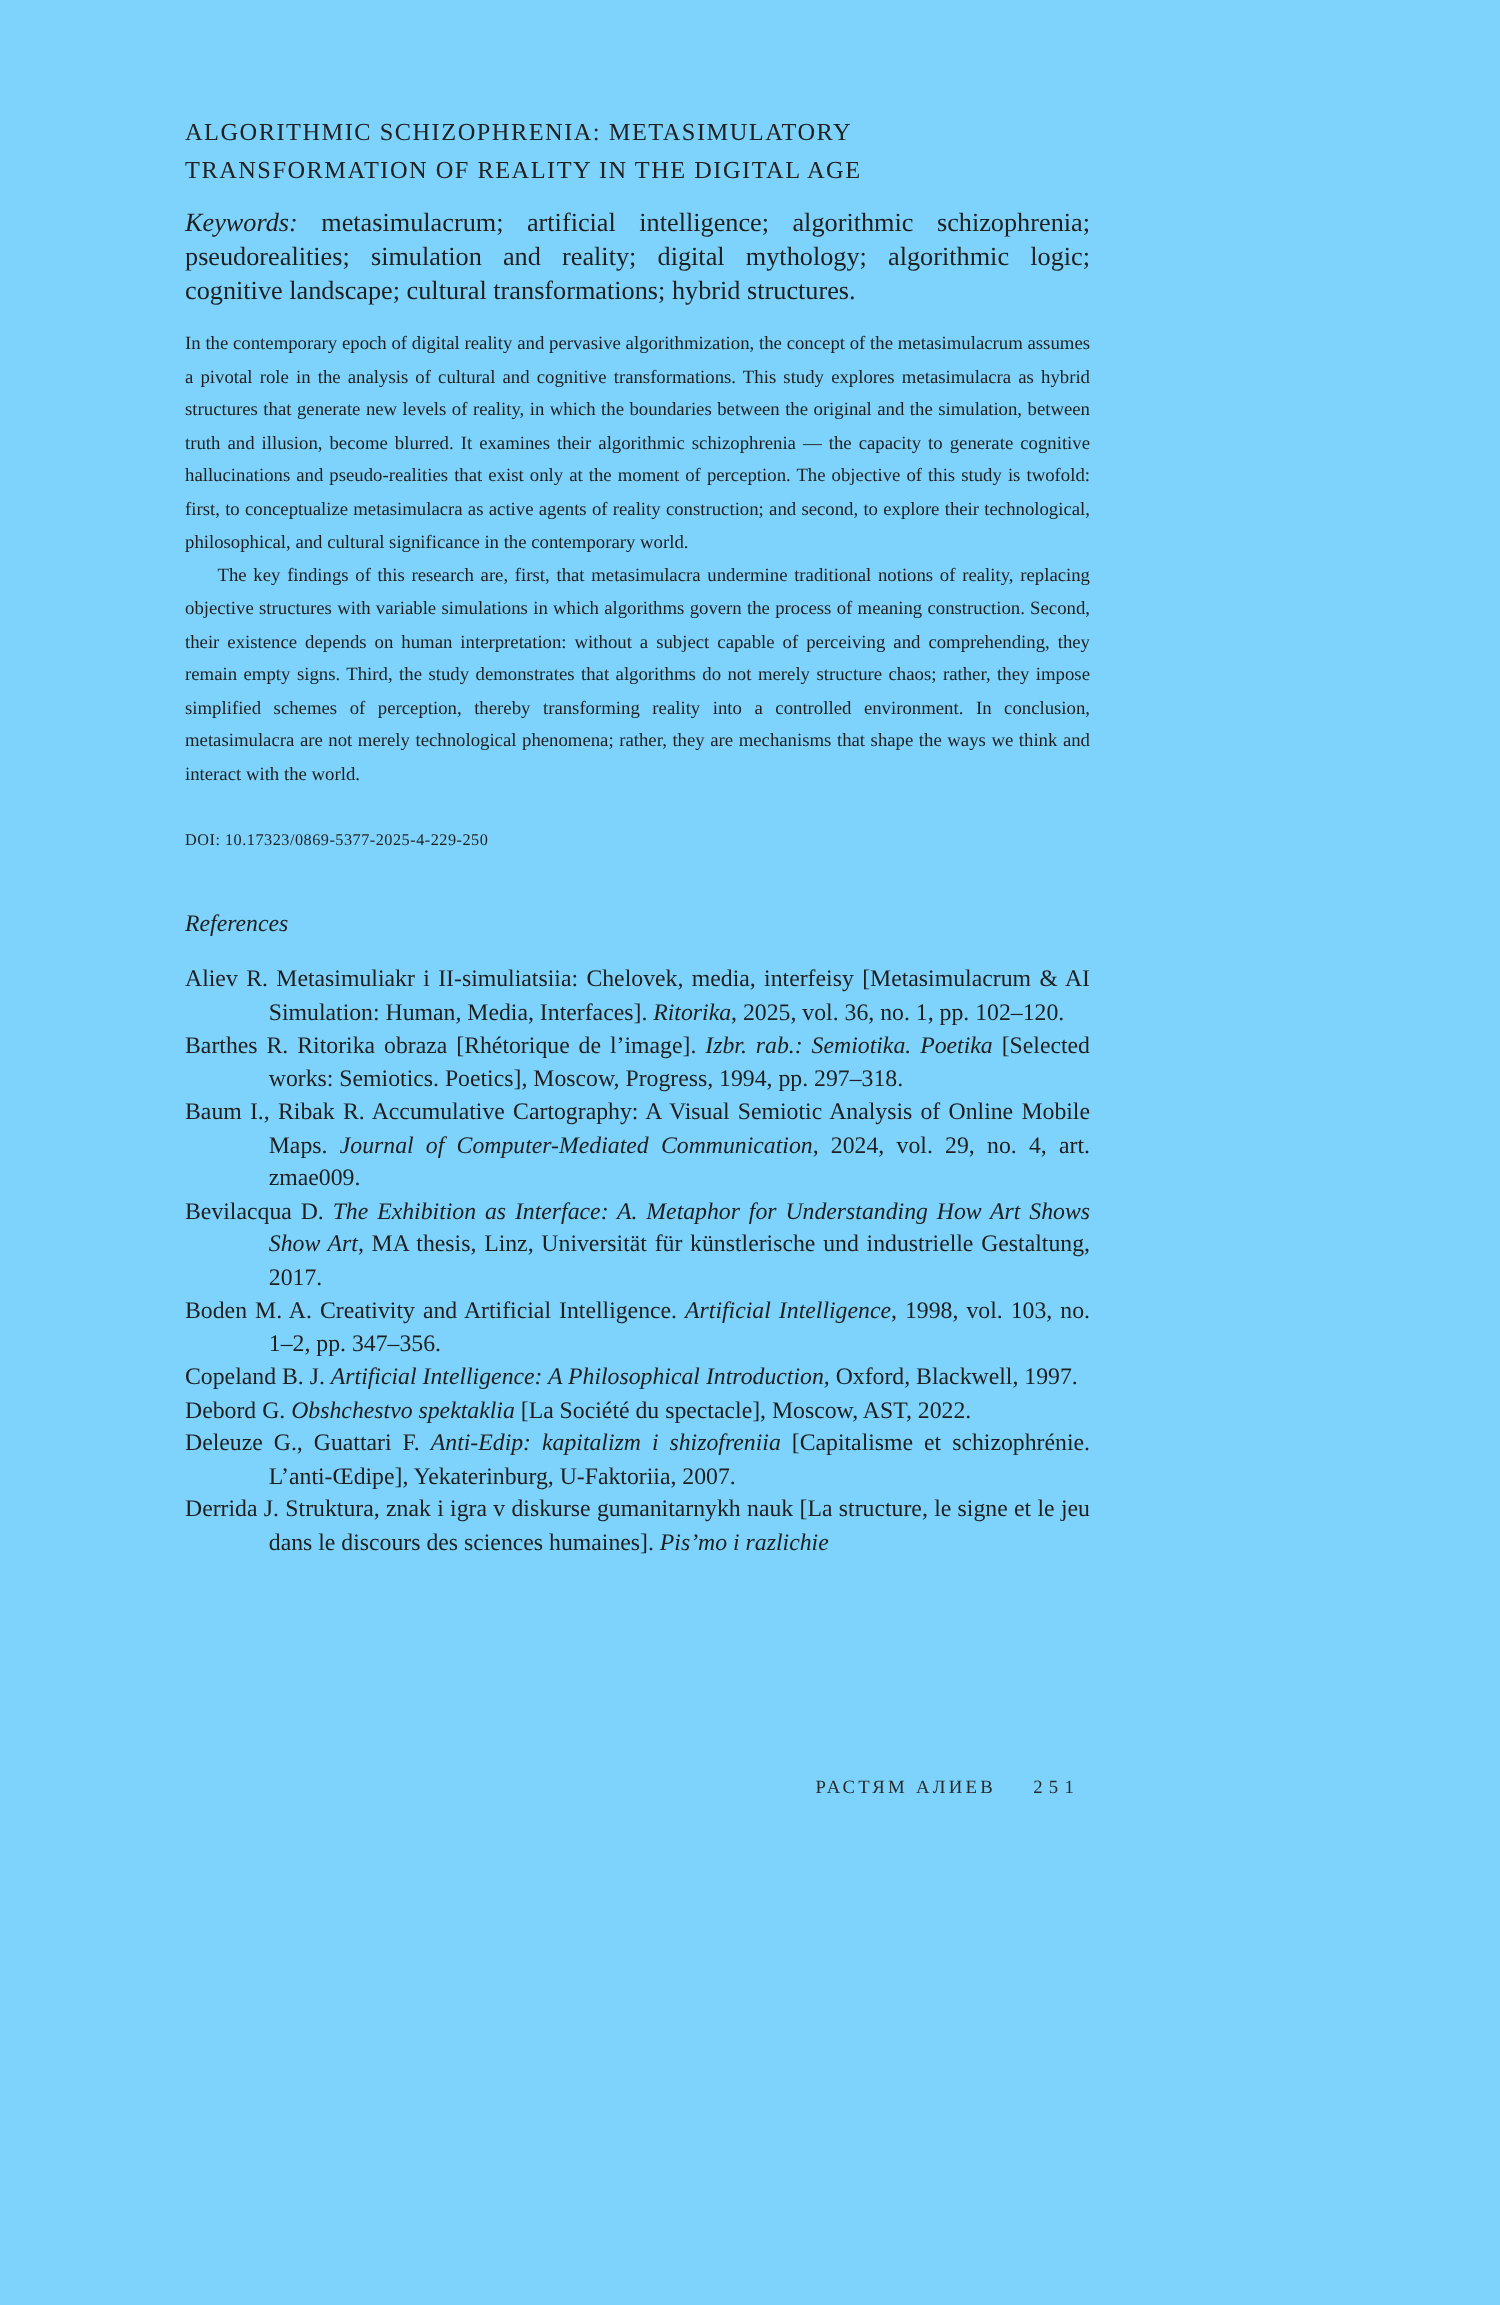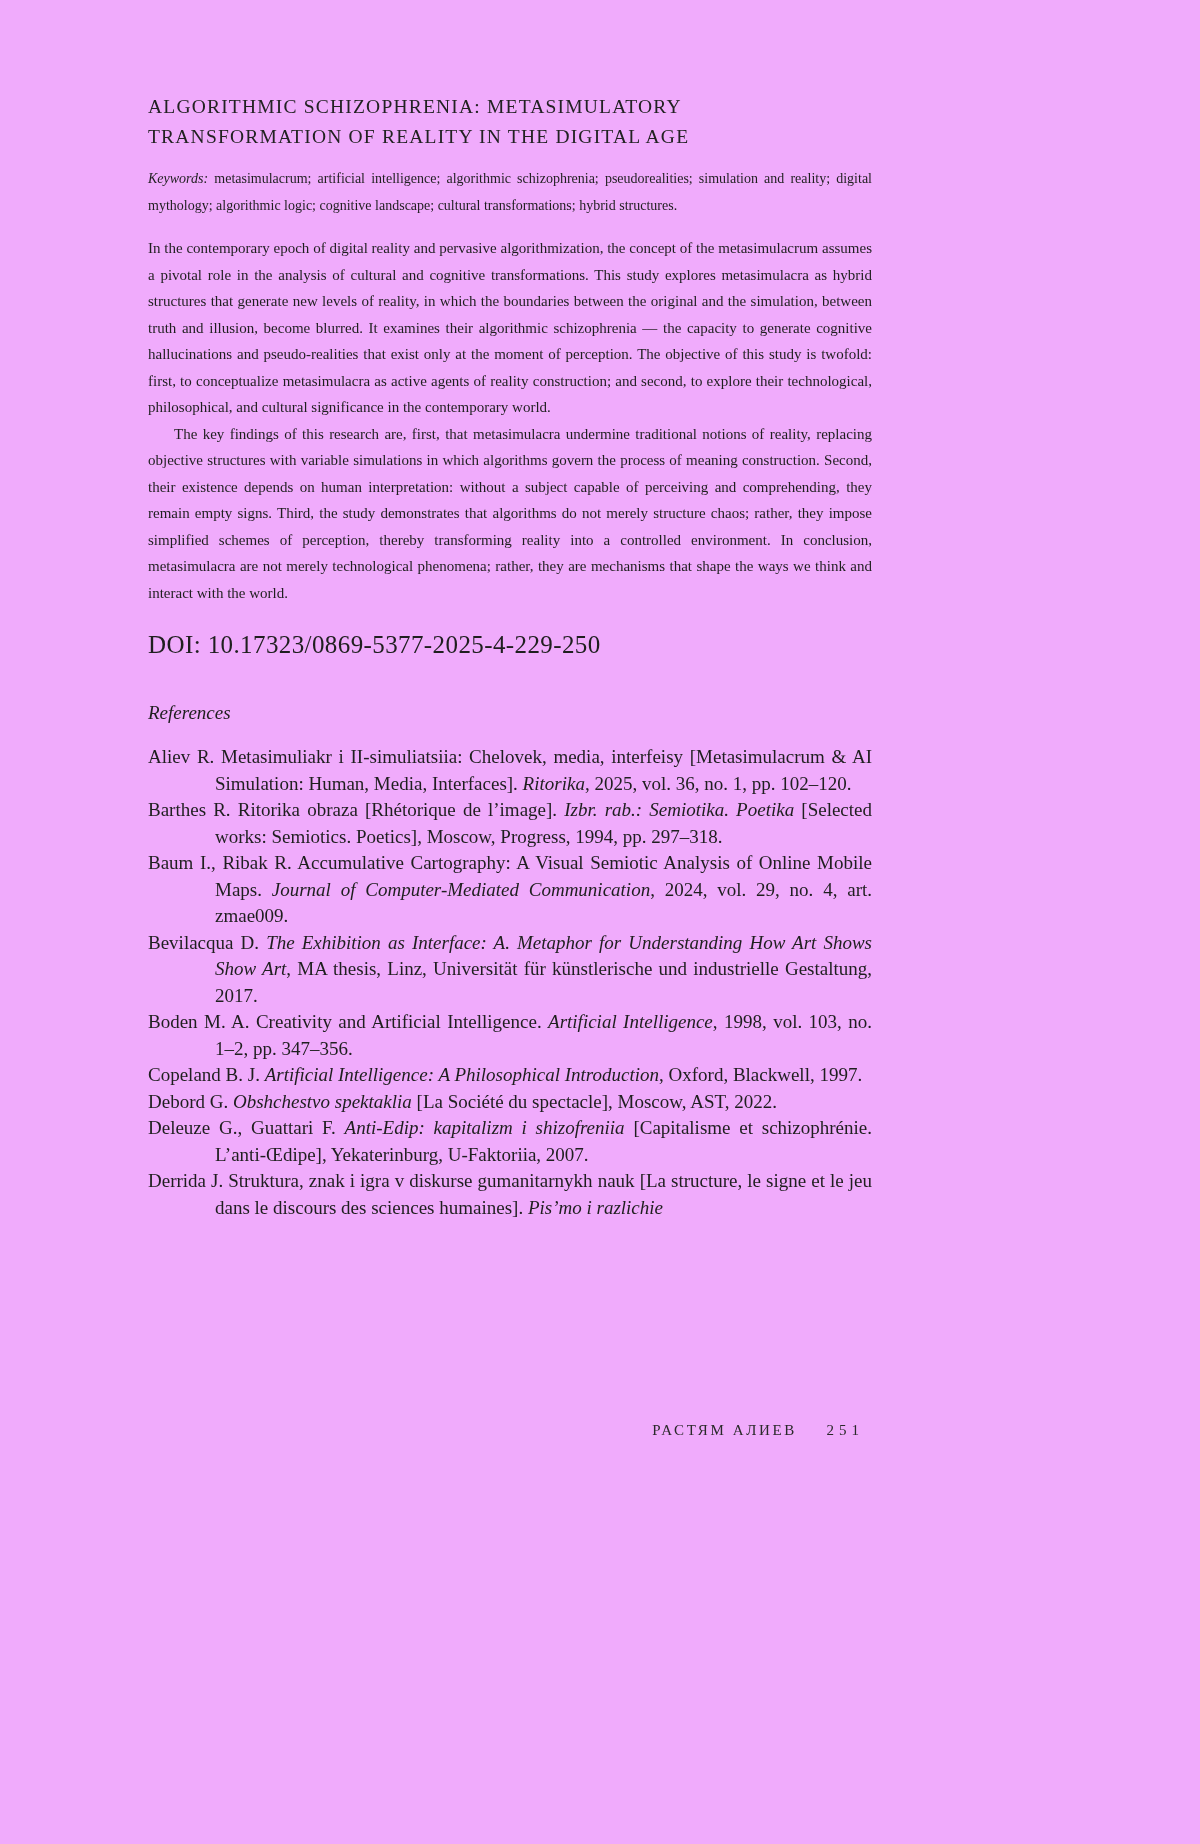--- a/index.html
+++ b/index.html
@@ -4,21 +4,21 @@
 <style>
   html, body {
     margin: 0;
     padding: 0;
     background: #ffffff;
   }
   .page {
     position: relative;
     width: 1200px;
     height: 1844px;
-    background: #f0abfc;
+    background: #7dd3fc;
     overflow: hidden;
     font-family: "Liberation Serif", serif;
     color: #1f1f1f;
   }
   .content {
     position: absolute;
     left: 148px;
     top: 92px;
     width: 724px;
   }
@@ -30,36 +30,36 @@
     letter-spacing: 1.2px;
     color: #222222;
   }
   .author {
     margin: 0 0 14px 0;
     font-size: 19px;
     line-height: 27px;
   }
   .keywords {
     margin: 0 0 16px 0;
-    font-size: 14px;
+    font-size: 21px;
     line-height: 27px;
     text-align: justify;
   }
   .body-p {
     margin: 0;
     font-size: 15px;
     line-height: 26.5px;
     text-align: justify;
   }
   .indent {
     text-indent: 26px;
   }
   .doi {
     margin: 26px 0 0 0;
-    font-size: 25px;
+    font-size: 13px;
     line-height: 26px;
     letter-spacing: 0.4px;
   }
   .refs-heading {
     margin: 42px 0 18px 0;
     font-size: 19px;
     line-height: 26px;
     font-weight: normal;
     font-style: italic;
   }

